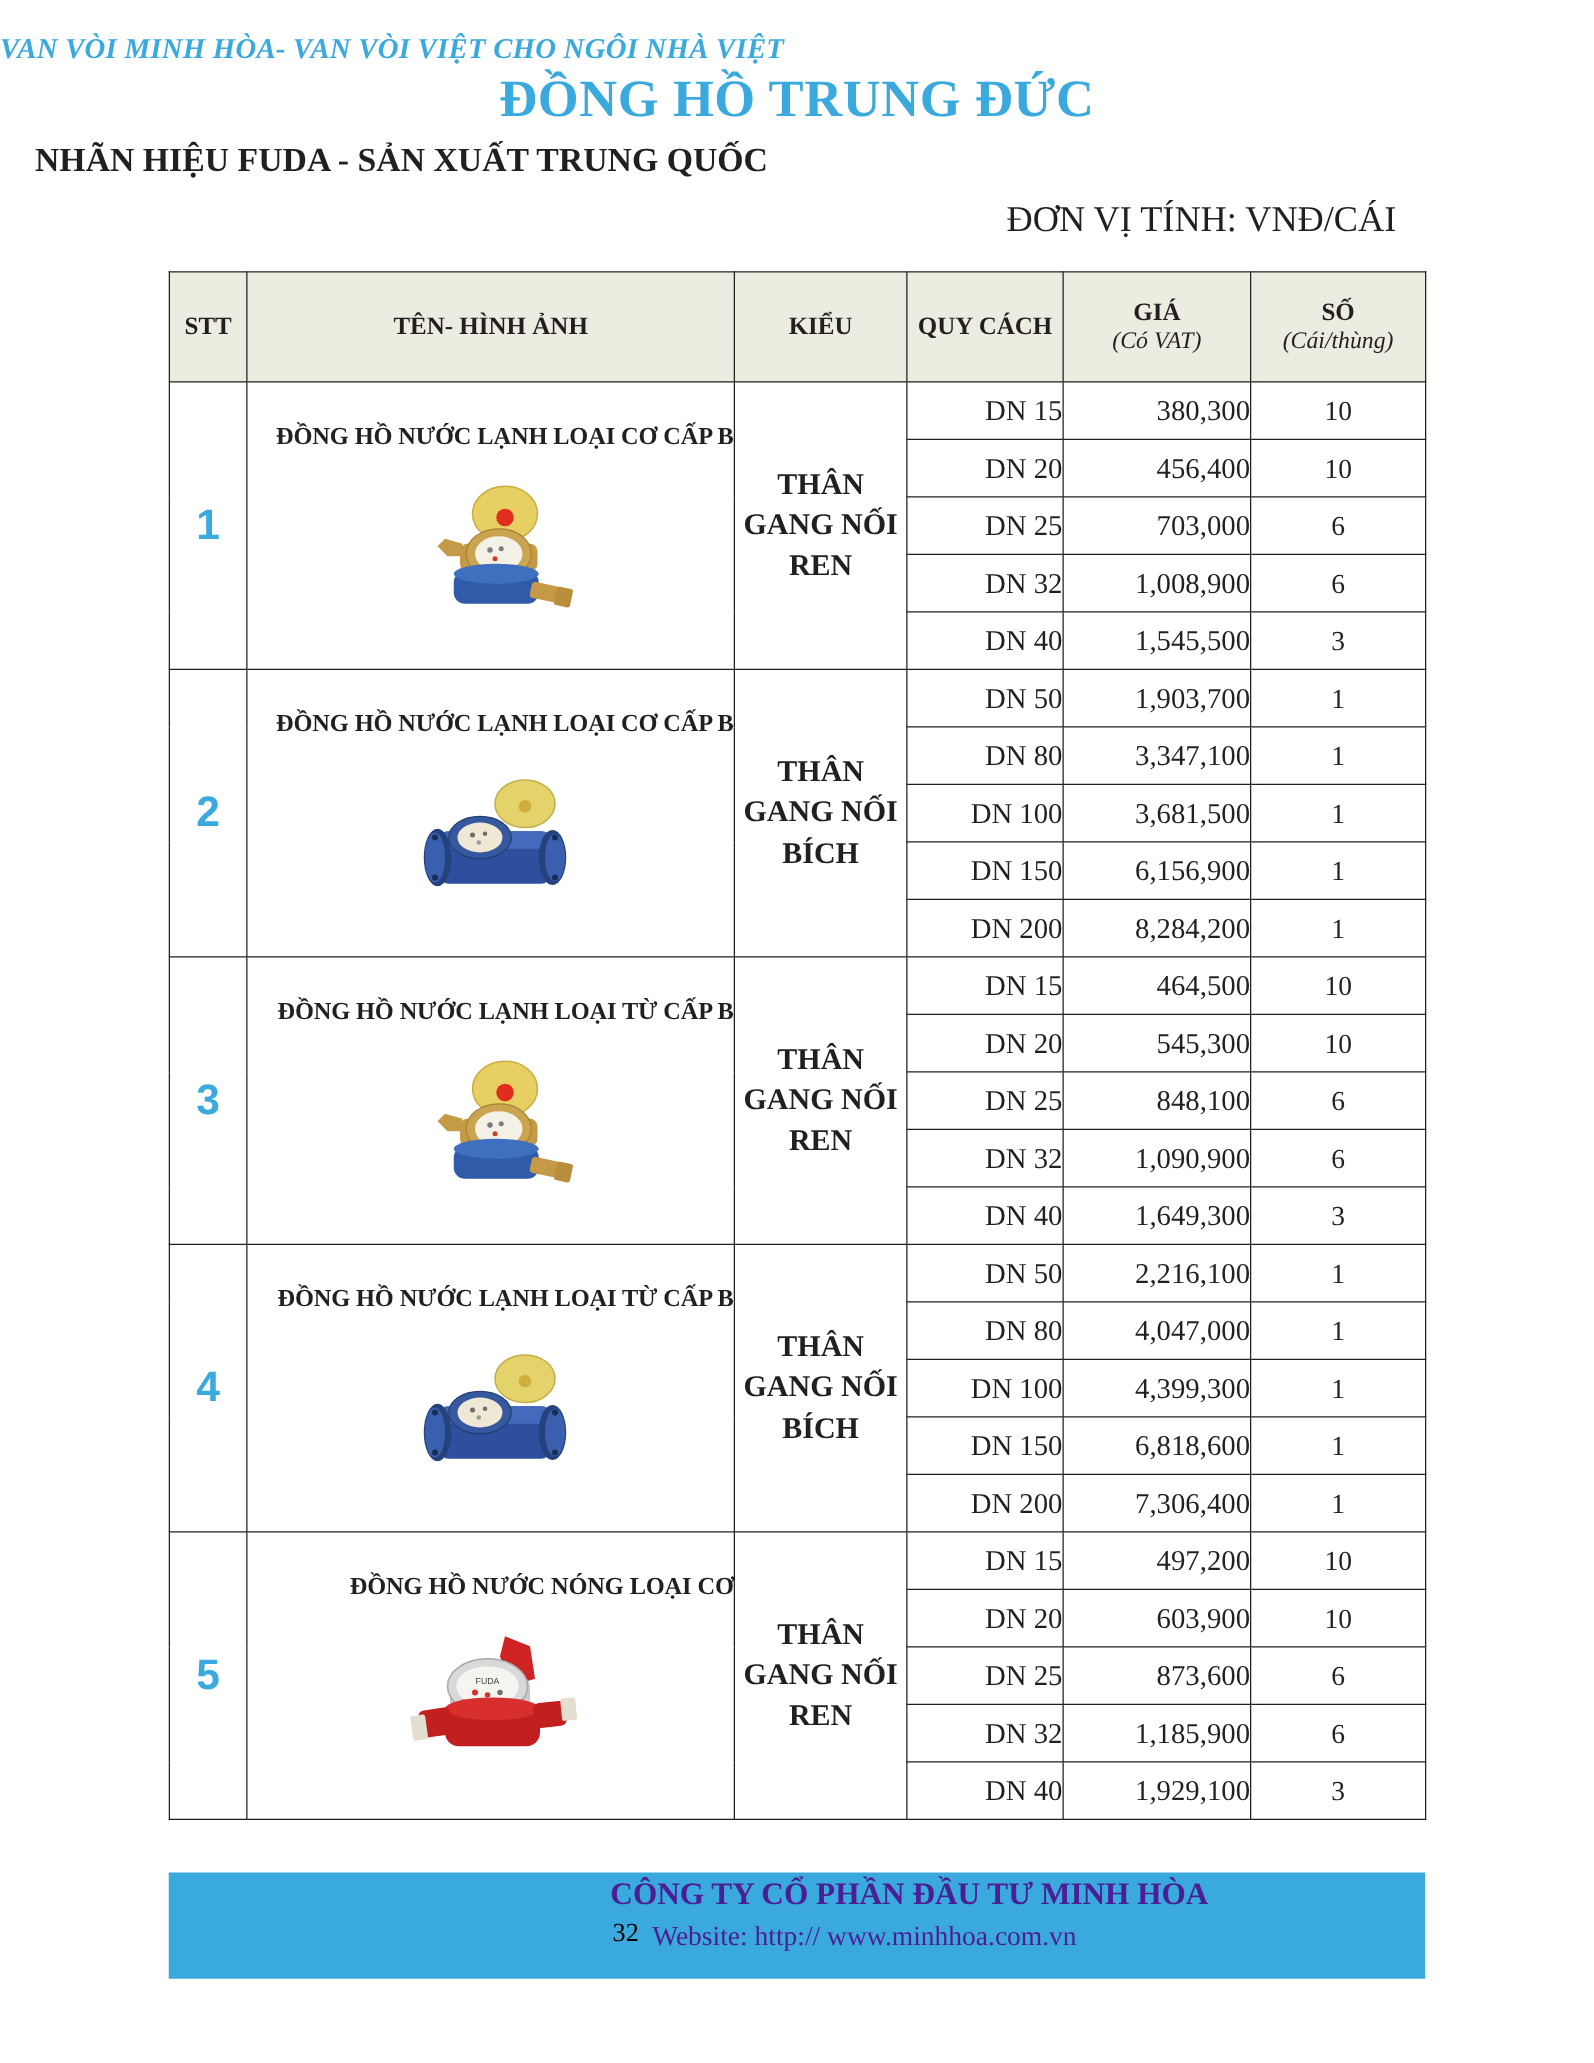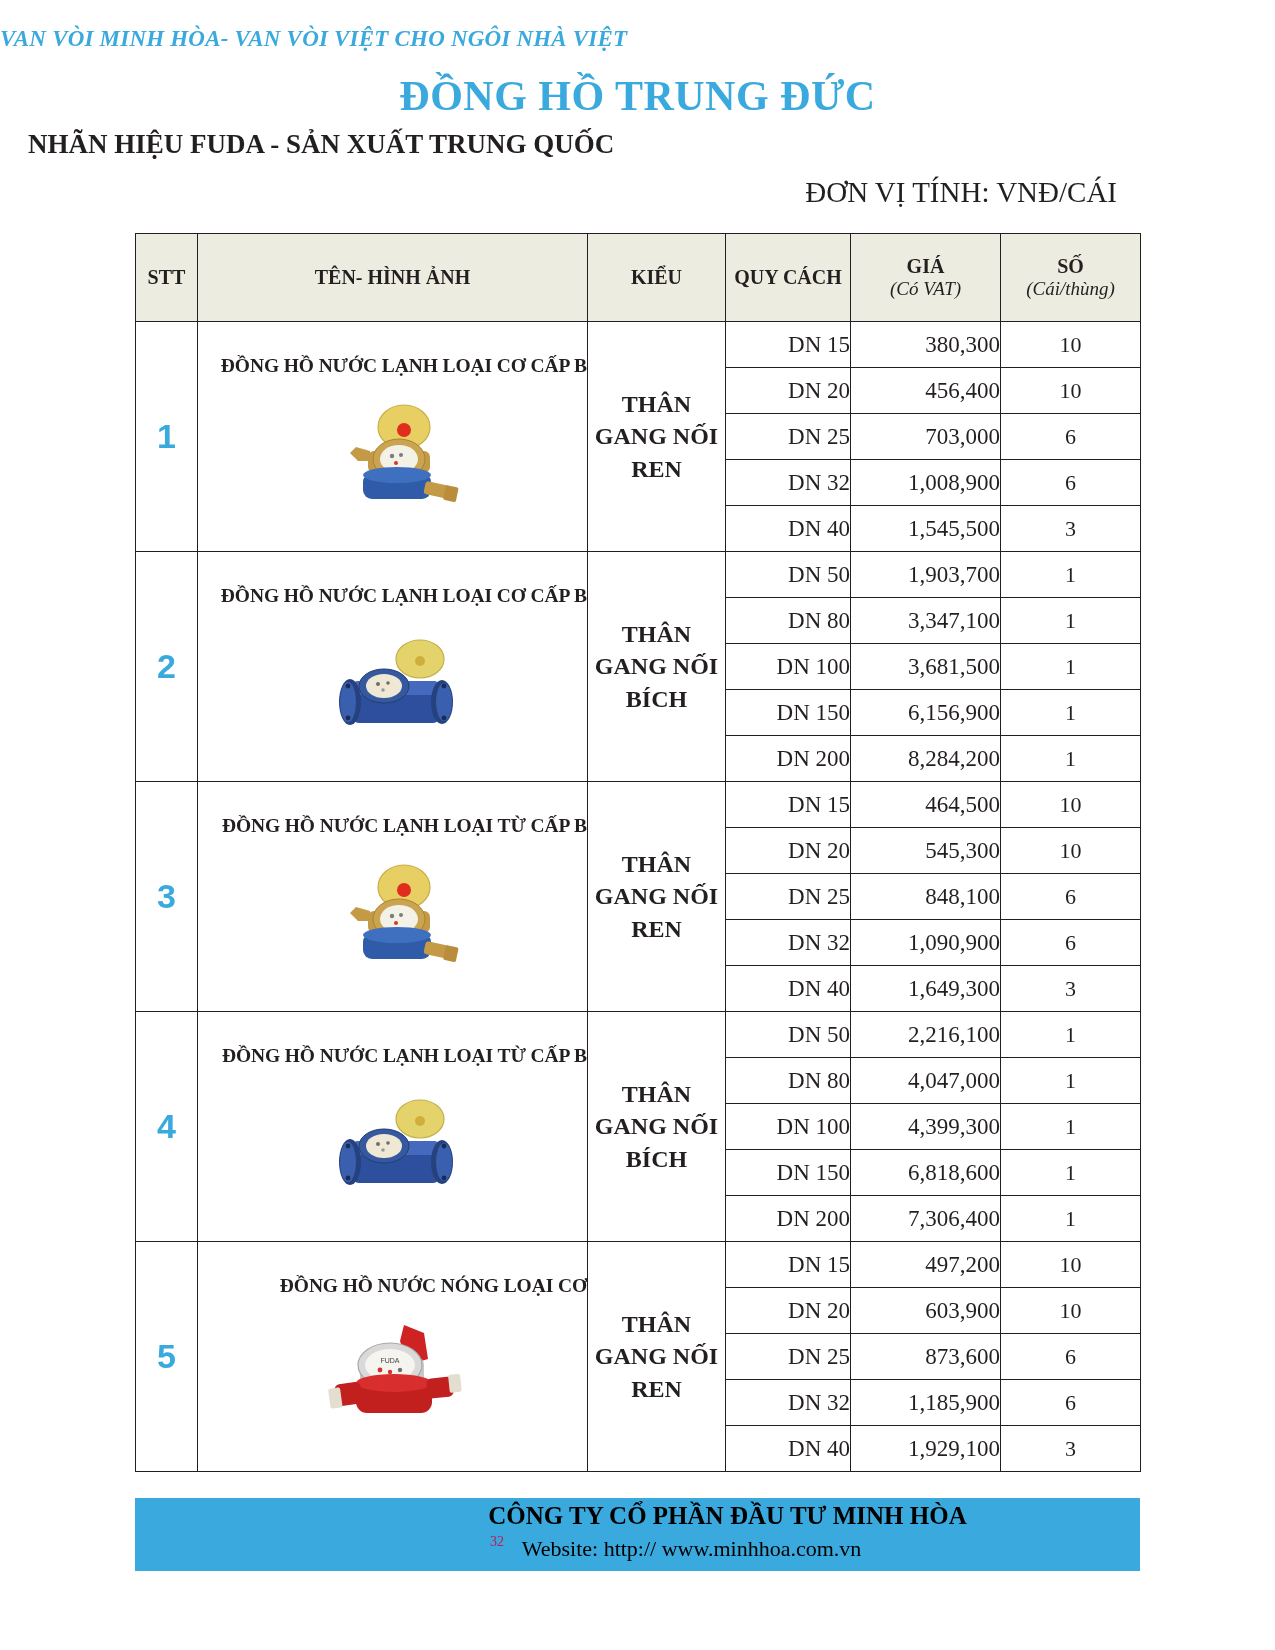--- a/index.html
+++ b/index.html
@@ -20,21 +20,21 @@
     font-style:italic;
     font-weight:bold;
     font-size:23px;
     letter-spacing:0.2px;
   }
   .main-title {
     text-align:center;
     color:#3aa9dd;
     font-weight:bold;
     font-size:42px;
-    margin-top:20px;
+    margin-top:4px;
     letter-spacing:0.5px;
   }
   .sub-title {
     text-align:left;
     color:#231f20;
     font-weight:bold;
     font-size:27px;
     margin-top:9px;
     margin-left:28px;
   }
@@ -124,43 +124,43 @@
     padding-top:18px;
     vertical-align:top;
   }
 
   
   .footer-bar {
     position:absolute;
     left:135px;
     top:1498px;
     width:1005px;
-    height:73px;
+    height:85px;
     background:#3aa9dd;
-    color:#000000;
+    color:#4c1d95;
   }
   .footer-company {
     text-align:center;
     font-weight:bold;
     font-size:25px;
     padding-top:4px;
     padding-left:180px;
   }
   .footer-website {
     text-align:center;
     font-size:22px;
     padding-top:6px;
     padding-left:108px;
   }
   .page-number {
     position:absolute;
     left:490px;
     top:1534px;
-    font-size:14px;
-    color:#be185d;
+    font-size:21px;
+    color:#000000;
   }
 
   
   .meter-svg { display:block; width:100%; height:100%; }
 </style>
 </head>
 <body>
 
 <div class="page-header">
   <div class="tagline">VAN VÒI MINH HÒA- VAN VÒI VIỆT CHO NGÔI NHÀ VIỆT</div>

